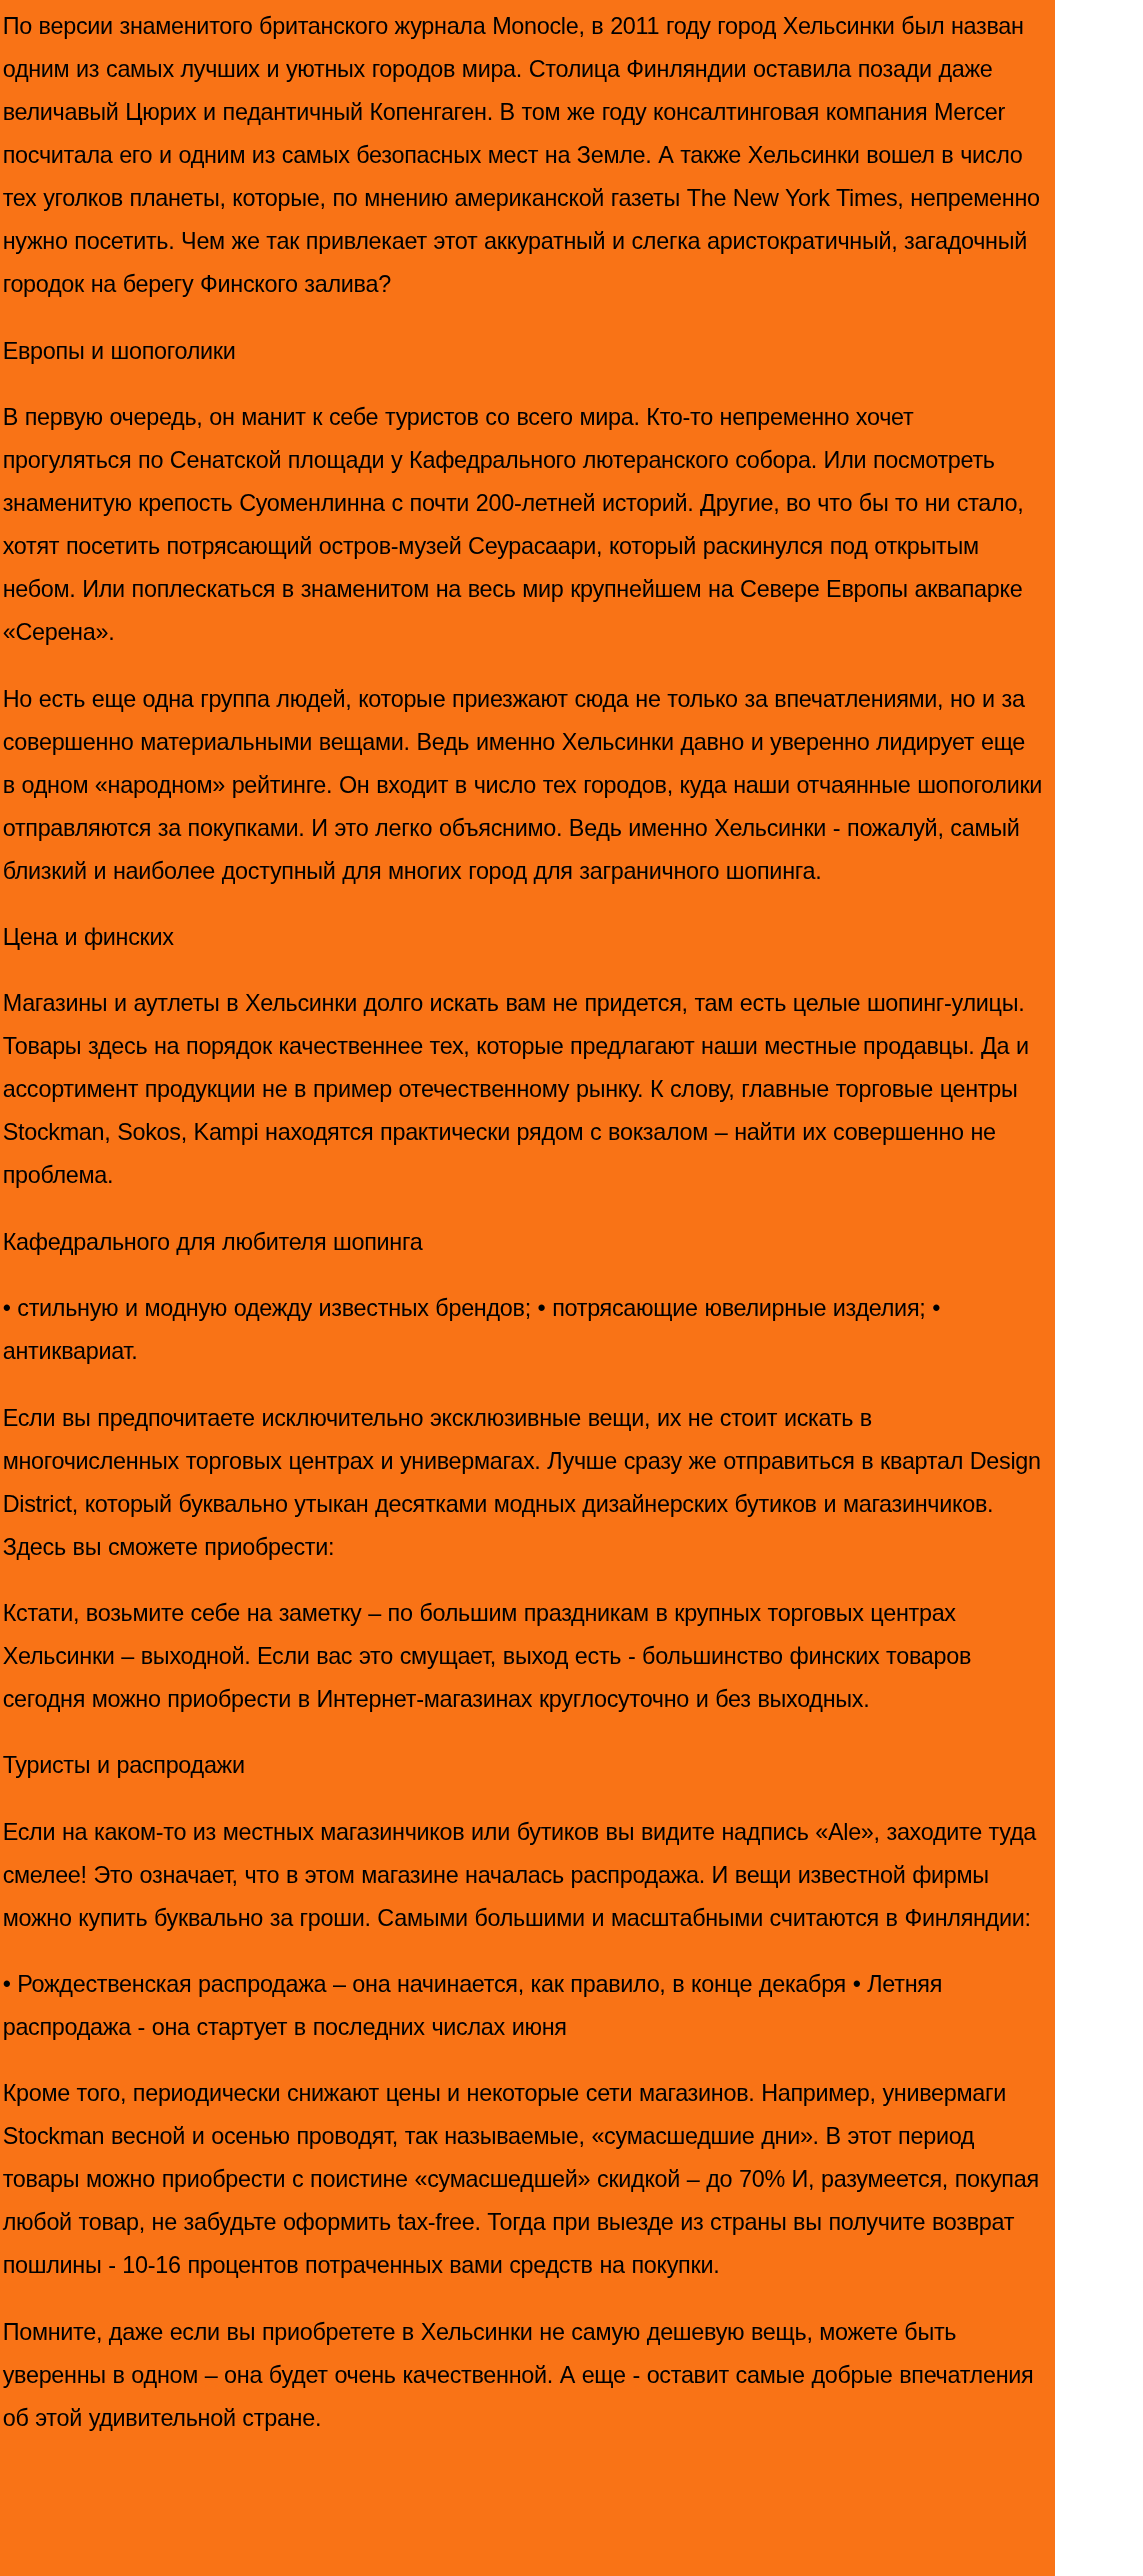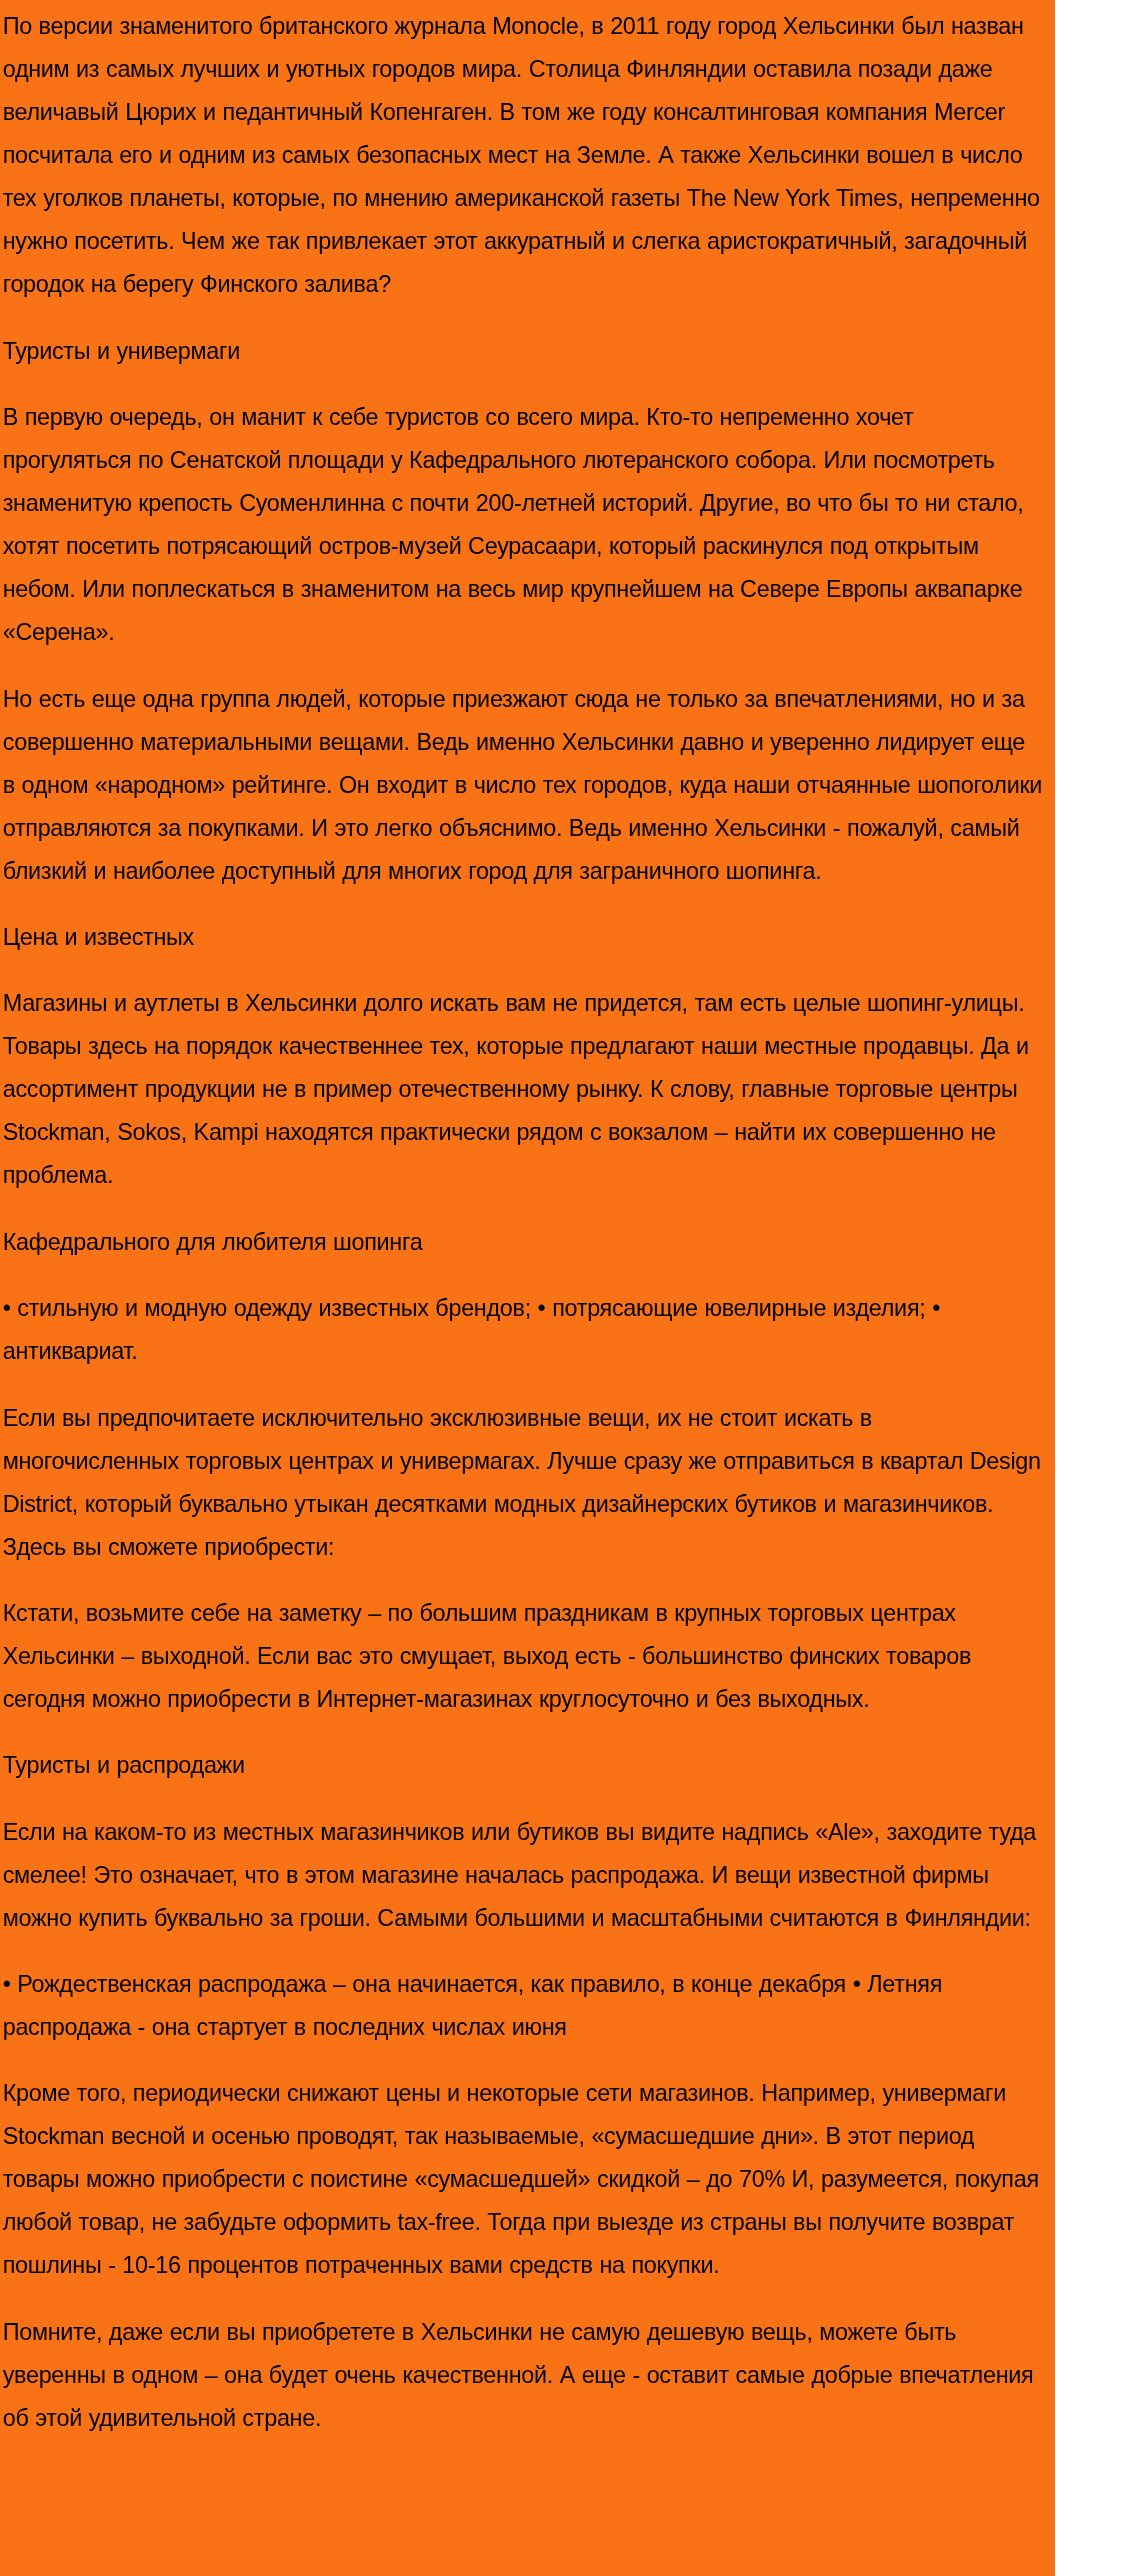--- a/index.html
+++ b/index.html
@@ -29,24 +29,24 @@
   }
   .heading {
     
   }
 </style>
 </head>
 <body>
 
 <div class="page">
   <p class="block">По версии знаменитого британского журнала Monocle, в 2011 году город Хельсинки был назван одним из самых лучших и уютных городов мира. Столица Финляндии оставила позади даже величавый Цюрих и педантичный Копенгаген. В том же году консалтинговая компания Mercer посчитала его и одним из самых безопасных мест на Земле. А также Хельсинки вошел в число тех уголков планеты, которые, по мнению американской газеты The New York Times, непременно нужно посетить. Чем же так привлекает этот аккуратный и слегка аристократичный, загадочный городок на берегу Финского залива?</p>
-  <p class="block heading">Туристы и универмаги</p>
+  <p class="block heading">Европы и шопоголики</p>
   <p class="block">В первую очередь, он манит к себе туристов со всего мира. Кто-то непременно хочет прогуляться по Сенатской площади у Кафедрального лютеранского собора. Или посмотреть знаменитую крепость Суоменлинна с почти 200-летней историй. Другие, во что бы то ни стало, хотят посетить потрясающий остров-музей Сеурасаари, который раскинулся под открытым небом. Или поплескаться в знаменитом на весь мир крупнейшем на Севере Европы аквапарке «Серена».</p>
   <p class="block">Но есть еще одна группа людей, которые приезжают сюда не только за впечатлениями, но и за совершенно материальными вещами. Ведь именно Хельсинки давно и уверенно лидирует еще в одном «народном» рейтинге. Он входит в число тех городов, куда наши отчаянные шопоголики отправляются за покупками. И это легко объяснимо. Ведь именно Хельсинки - пожалуй, самый близкий и наиболее доступный для многих город для заграничного шопинга.</p>
-  <p class="block heading">Цена и известных</p>
+  <p class="block heading">Цена и финских</p>
   <p class="block">Магазины и аутлеты в Хельсинки долго искать вам не придется, там есть целые шопинг-улицы. Товары здесь на порядок качественнее тех, которые предлагают наши местные продавцы. Да и ассортимент продукции не в пример отечественному рынку. К слову, главные торговые центры Stockman, Sokos, Kampi находятся практически рядом с вокзалом – найти их совершенно не проблема.</p>
   <p class="block heading">Кафедрального для любителя шопинга</p>
   <p class="block">• стильную и модную одежду известных брендов; • потрясающие ювелирные изделия; • антиквариат.</p>
   <p class="block">Если вы предпочитаете исключительно эксклюзивные вещи, их не стоит искать в многочисленных торговых центрах и универмагах. Лучше сразу же отправиться в квартал Design District, который буквально утыкан десятками модных дизайнерских бутиков и магазинчиков. Здесь вы сможете приобрести:</p>
   <p class="block">Кстати, возьмите себе на заметку – по большим праздникам в крупных торговых центрах Хельсинки – выходной. Если вас это смущает, выход есть - большинство финских товаров сегодня можно приобрести в Интернет-магазинах круглосуточно и без выходных.</p>
   <p class="block heading">Туристы и распродажи</p>
   <p class="block">Если на каком-то из местных магазинчиков или бутиков вы видите надпись «Ale», заходите туда смелее! Это означает, что в этом магазине началась распродажа. И вещи известной фирмы можно купить буквально за гроши. Самыми большими и масштабными считаются в Финляндии:</p>
   <p class="block">• Рождественская распродажа – она начинается, как правило, в конце декабря • Летняя распродажа - она стартует в последних числах июня</p>
   <p class="block">Кроме того, периодически снижают цены и некоторые сети магазинов. Например, универмаги Stockman весной и осенью проводят, так называемые, «сумасшедшие дни». В этот период товары можно приобрести с поистине «сумасшедшей» скидкой – до 70% И, разумеется, покупая любой товар, не забудьте оформить tax-free. Тогда при выезде из страны вы получите возврат пошлины - 10-16 процентов потраченных вами средств на покупки.</p>
   <p class="block">Помните, даже если вы приобретете в Хельсинки не самую дешевую вещь, можете быть уверенны в одном – она будет очень качественной. А еще - оставит самые добрые впечатления об этой удивительной стране.</p>

